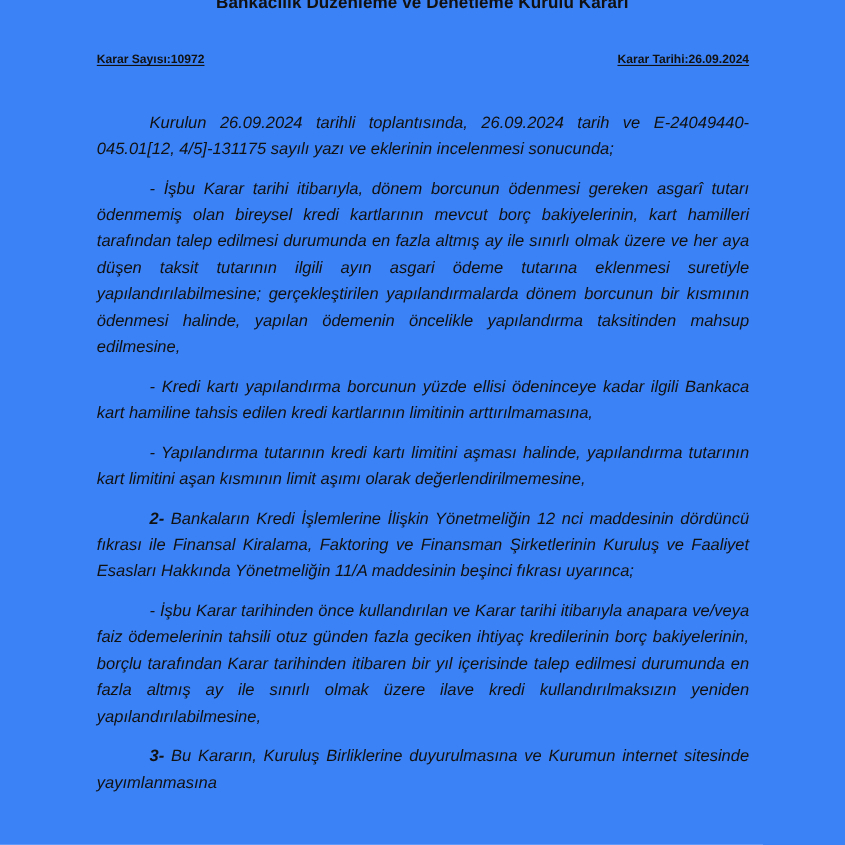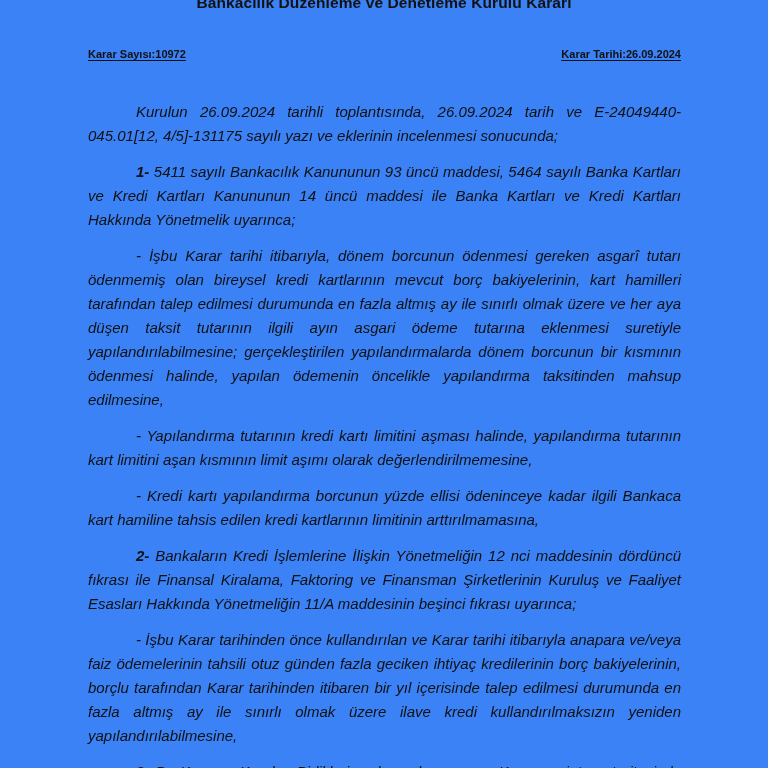--- a/index.html
+++ b/index.html
@@ -96,27 +96,26 @@
 
   <div class="meta-row">
     <span>Karar Sayısı:10972</span>
     <span>Karar Tarihi:26.09.2024</span>
   </div>
 
   <div class="body-col">
 
     <p class="para"><span>Kurulun 26.09.2024 tarihli toplantısında, 26.09.2024 tarih ve E-24049440-045.01[12, 4/5]-131175 sayılı yazı ve eklerinin incelenmesi sonucunda;</span></p>
 
-    <p class="para"><span class="lead">1-</span><span> 5411 sayılı Bankacılık Kanununun 93 üncü maddesi, 5464 sayılı Banka Kartları ve Kredi Kartları Kanununun 14 üncü maddesi ile Banka Kartları ve Kredi Kartları Hakkında Yönetmelik uyarınca;</span></p>
 
     <p class="para"><span>- İşbu Karar tarihi itibarıyla, dönem borcunun ödenmesi gereken asgarî tutarı ödenmemiş olan bireysel kredi kartlarının mevcut borç bakiyelerinin, kart hamilleri tarafından talep edilmesi durumunda en fazla altmış ay ile sınırlı olmak üzere ve her aya düşen taksit tutarının ilgili ayın asgari ödeme tutarına eklenmesi suretiyle yapılandırılabilmesine; gerçekleştirilen yapılandırmalarda dönem borcunun bir kısmının ödenmesi halinde, yapılan ödemenin öncelikle yapılandırma taksitinden mahsup edilmesine,</span></p>
 
+    <p class="para"><span>- Kredi kartı yapılandırma borcunun yüzde ellisi ödeninceye kadar ilgili Bankaca kart hamiline tahsis edilen kredi kartlarının limitinin arttırılmamasına,</span></p>
+
     <p class="para"><span>- Yapılandırma tutarının kredi kartı limitini aşması halinde, yapılandırma tutarının kart limitini aşan kısmının limit aşımı olarak değerlendirilmemesine,</span></p>
-
-    <p class="para"><span>- Kredi kartı yapılandırma borcunun yüzde ellisi ödeninceye kadar ilgili Bankaca kart hamiline tahsis edilen kredi kartlarının limitinin arttırılmamasına,</span></p>
 
     <p class="para"><span class="lead">2-</span><span> Bankaların Kredi İşlemlerine İlişkin Yönetmeliğin 12 nci maddesinin dördüncü fıkrası ile Finansal Kiralama, Faktoring ve Finansman Şirketlerinin Kuruluş ve Faaliyet Esasları Hakkında Yönetmeliğin 11/A maddesinin beşinci fıkrası uyarınca;</span></p>
 
     <p class="para"><span>- İşbu Karar tarihinden önce kullandırılan ve Karar tarihi itibarıyla anapara ve/veya faiz ödemelerinin tahsili otuz günden fazla geciken ihtiyaç kredilerinin borç bakiyelerinin, borçlu tarafından Karar tarihinden itibaren bir yıl içerisinde talep edilmesi durumunda en fazla altmış ay ile sınırlı olmak üzere ilave kredi kullandırılmaksızın yeniden yapılandırılabilmesine,</span></p>
 
     <p class="para"><span class="lead">3-</span><span> Bu Kararın, Kuruluş Birliklerine duyurulmasına ve Kurumun internet sitesinde yayımlanmasına</span></p>
 
   </div>
 </div>
 

